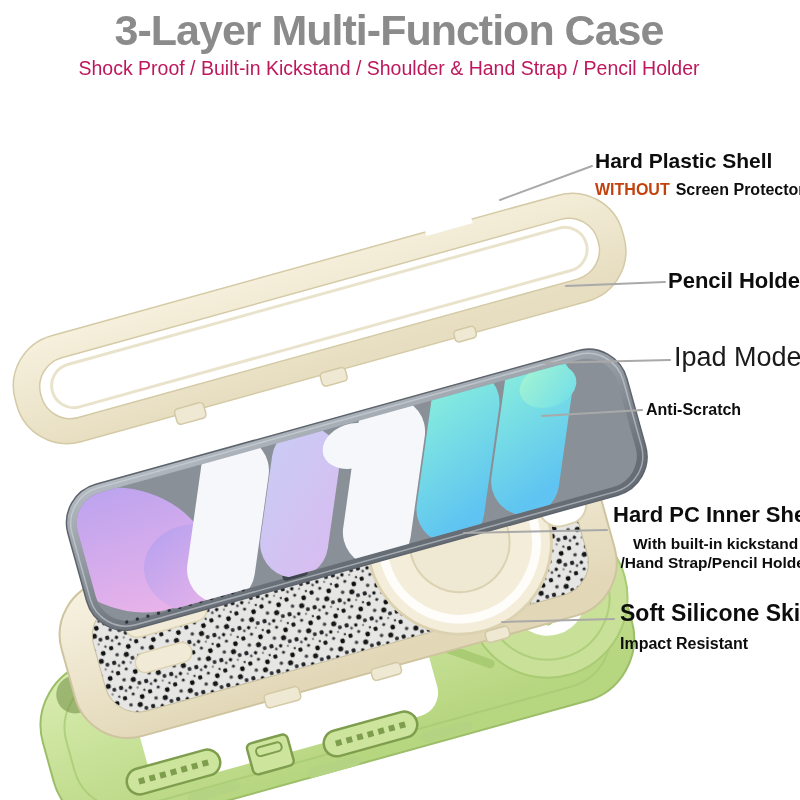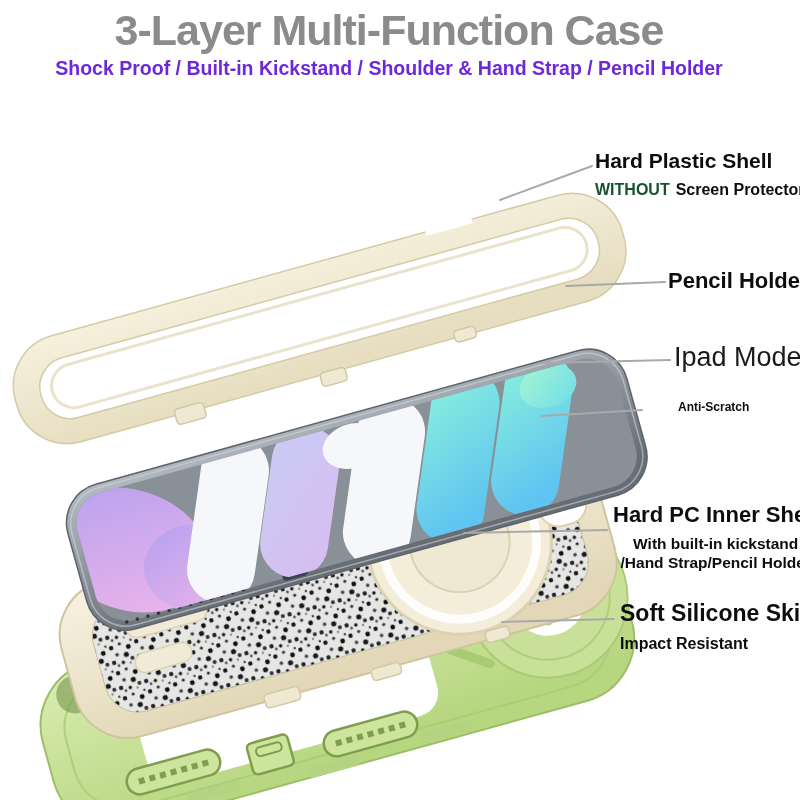--- a/index.html
+++ b/index.html
@@ -1,34 +1,34 @@
 <!DOCTYPE html>
 <html><head>
 <meta charset="utf-8">
 <style>
   html,body{margin:0;padding:0;background:#ffffff;}
   .stage{position:relative;width:800px;height:800px;background:#fff;overflow:hidden;
          font-family:"Liberation Sans",sans-serif;-webkit-font-smoothing:antialiased;}
   .hdr{position:absolute;left:0;top:6px;width:778px;text-align:center;z-index:5;}
   .hdr h1{margin:0;font-size:43px;font-weight:bold;color:#8b8b8b;letter-spacing:-1px;line-height:1.15;}
-  .hdr p{margin:2px 0 0 0;font-size:19.5px;font-weight:bold;color:#6d28d9;}
+  .hdr p{margin:2px 0 0 0;font-size:19.5px;font-weight:normal;color:#be185d;}
   .art{position:absolute;left:0;top:0;z-index:1;}
   .co{position:absolute;z-index:6;white-space:nowrap;color:#0d0d0d;}
   .co .t{font-weight:bold;line-height:1.05;}
   .co .s{font-weight:bold;line-height:1.1;}
   .co-hps{left:595px;top:150px;}
   .co-hps .t{font-size:21px;}
   .co-hps .s{font-size:16px;margin-top:9px;}
-  .co-hps .accent{color:#14532d;margin-right:6px;}
+  .co-hps .accent{color:#c2410c;margin-right:6px;}
   .co-ph{left:668px;top:269px;}
   .co-ph .t{font-size:22px;}
   .co-im{left:674px;top:342px;font-size:27px;font-weight:400;color:#1a1a1a;}
   .co-nsl{left:646px;top:391px;}
   .co-nsl .t{font-size:21px;}
-  .co-nsl .s{font-size:12px;margin-top:10px;margin-left:32px;}
+  .co-nsl .s{font-size:16px;margin-top:10px;}
   .co-pc{left:613px;top:503px;text-align:center;}
   .co-pc .t{font-size:22px;}
   .co-pc .s{font-size:15.5px;margin-top:9px;}
   .co-pc .s2{font-size:15.5px;margin-top:2px;}
   .co-ss{left:620px;top:601px;}
   .co-ss .t{font-size:23px;}
   .co-ss .s{font-size:16px;margin-top:10px;}
 </style>
 </head>
 <body>

